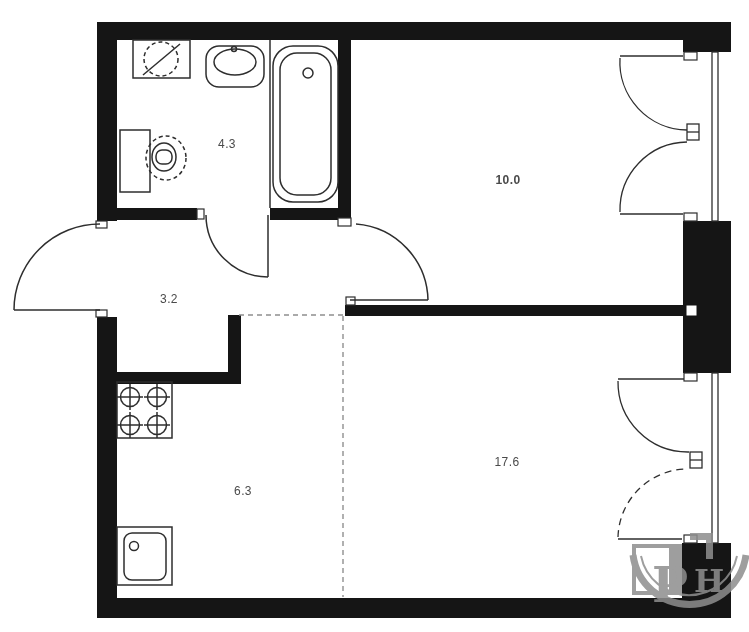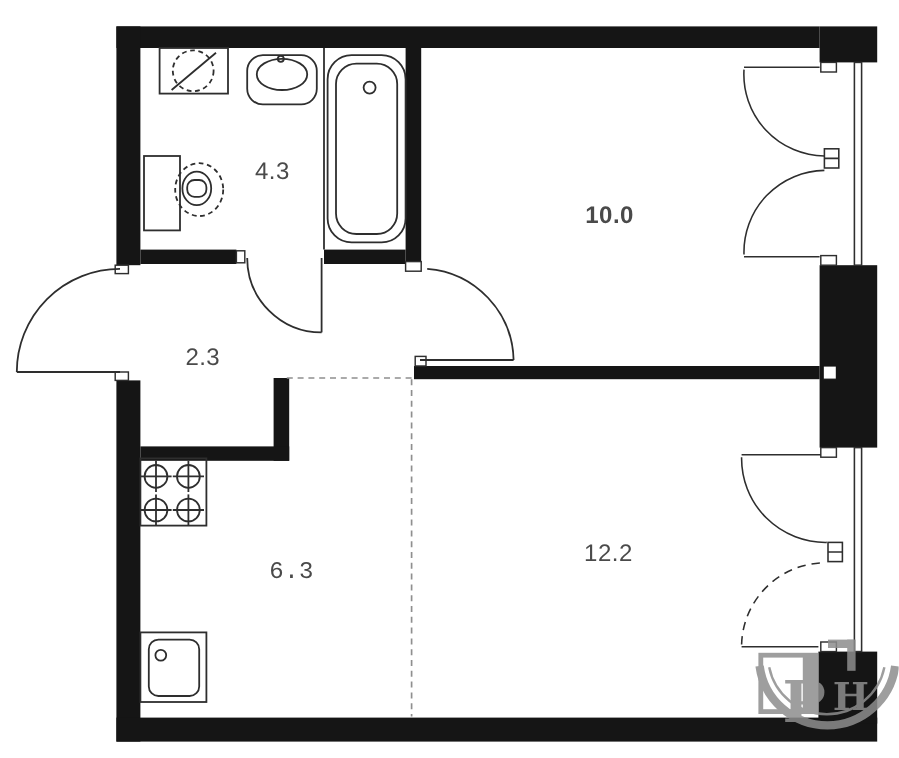--- a/index.html
+++ b/index.html
@@ -3,21 +3,21 @@
 <meta charset="utf-8">
 <style>
   html,body{margin:0;padding:0;background:#ffffff;}
   .stage{
     position:relative;width:749px;height:632px;background:#ffffff;
     font-family:"Liberation Sans",sans-serif;overflow:hidden;
   }
   .plan-svg{position:absolute;left:0;top:0;}
   .room-label{
     position:absolute;transform:translate(-50%,-50%);
-    font-size:20px;color:#4a4a4a;letter-spacing:.4px;white-space:nowrap;
+    font-size:12px;color:#4a4a4a;letter-spacing:.4px;white-space:nowrap;
   }
   .watermark-letter{font-family:"DejaVu Serif",serif;font-weight:bold;}
 </style>
 </head>
 <body>
 
 <div class="stage">
 
   <svg class="plan-svg" width="749" height="632" viewBox="0 0 749 632">
 
@@ -153,17 +153,17 @@
       <rect x="669" y="546" width="13" height="47" fill="#8e8e8e"></rect>
       <rect x="690" y="533" width="22" height="7" fill="#8e8e8e"></rect>
       <rect x="706" y="533" width="7" height="26" fill="#8e8e8e"></rect>
       <text class="watermark-letter" x="652" y="602" font-size="48" fill="#8e8e8e">Р</text>
       <text class="watermark-letter" x="694" y="592" font-size="32" fill="#8e8e8e">Н</text>
     </g>
   </svg>
 
   <div class="room-label" style="left:227px;top:144px;">4.3</div>
   <div class="room-label" style="left:508px;top:180px;font-weight:bold;">10.0</div>
-  <div class="room-label" style="left:169px;top:299px;">2.3</div>
-  <div class="room-label" style="left:243px;top:477px;font-family:Liberation Mono, monospace;">6.3</div>
-  <div class="room-label" style="left:507px;top:462px;">12.2</div>
+  <div class="room-label" style="left:169px;top:299px;">3.2</div>
+  <div class="room-label" style="left:243px;top:491px;">6.3</div>
+  <div class="room-label" style="left:507px;top:462px;">17.6</div>
 
 </div>
 
 </body></html>

